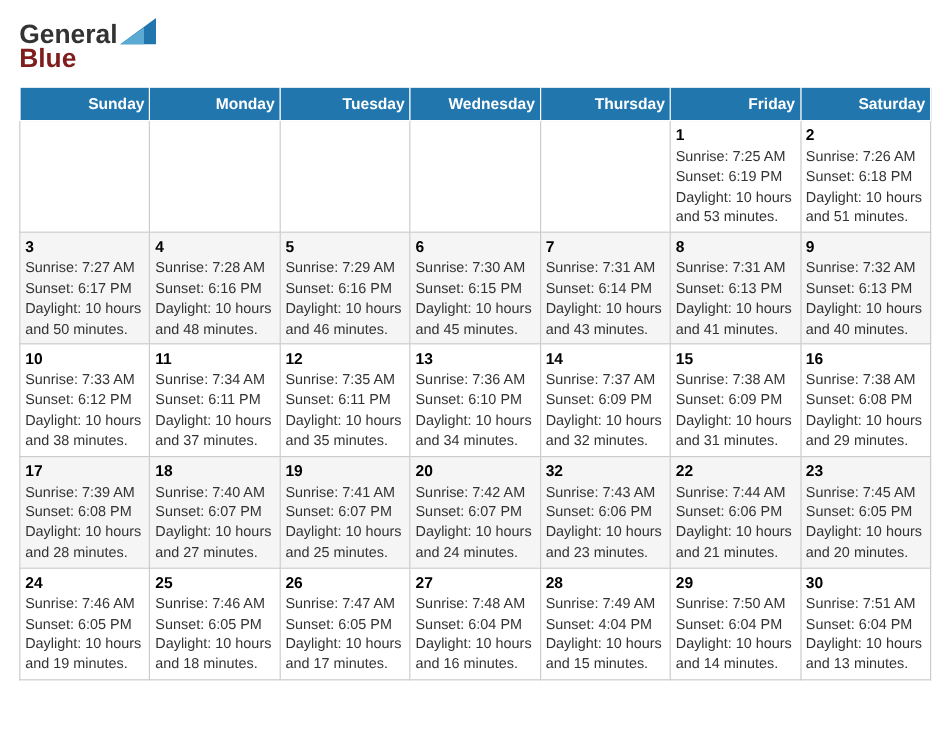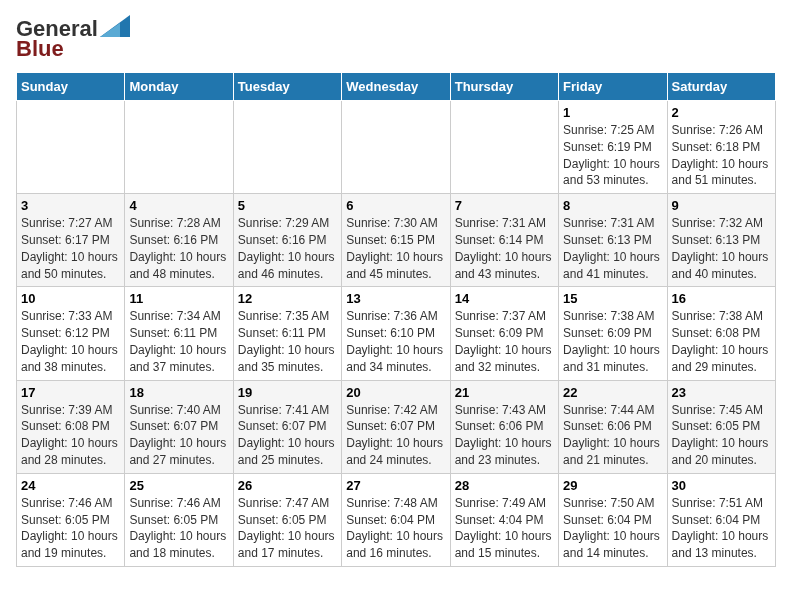--- a/index.html
+++ b/index.html
@@ -35,21 +35,21 @@
     }
     .calendar-table {
       width: 100%;
       border-collapse: collapse;
       font-size: 11px;
     }
     .calendar-table th {
       background-color: #2176ae;
       color: #fff;
       padding: 6px 4px;
-      text-align: left;
+      text-align: right;
       font-size: 13px;
       font-weight: bold;
       border: 1px solid #fff;
     }
     .calendar-table td {
       border: 1px solid #ccc;
       vertical-align: top;
       padding: 4px;
       width: calc(100% / 7);
       min-height: 80px;
@@ -233,21 +233,21 @@
 Sunset: 6:07 PM
 Daylight: 10 hours and 25 minutes.</div>
         </td>
         <td>
           <span class="day-number">20</span>
           <div class="day-info">Sunrise: 7:42 AM
 Sunset: 6:07 PM
 Daylight: 10 hours and 24 minutes.</div>
         </td>
         <td>
-          <span class="day-number">21</span>
+          <span class="day-number">32</span>
           <div class="day-info">Sunrise: 7:43 AM
 Sunset: 6:06 PM
 Daylight: 10 hours and 23 minutes.</div>
         </td>
         <td>
           <span class="day-number">22</span>
           <div class="day-info">Sunrise: 7:44 AM
 Sunset: 6:06 PM
 Daylight: 10 hours and 21 minutes.</div>
         </td>

